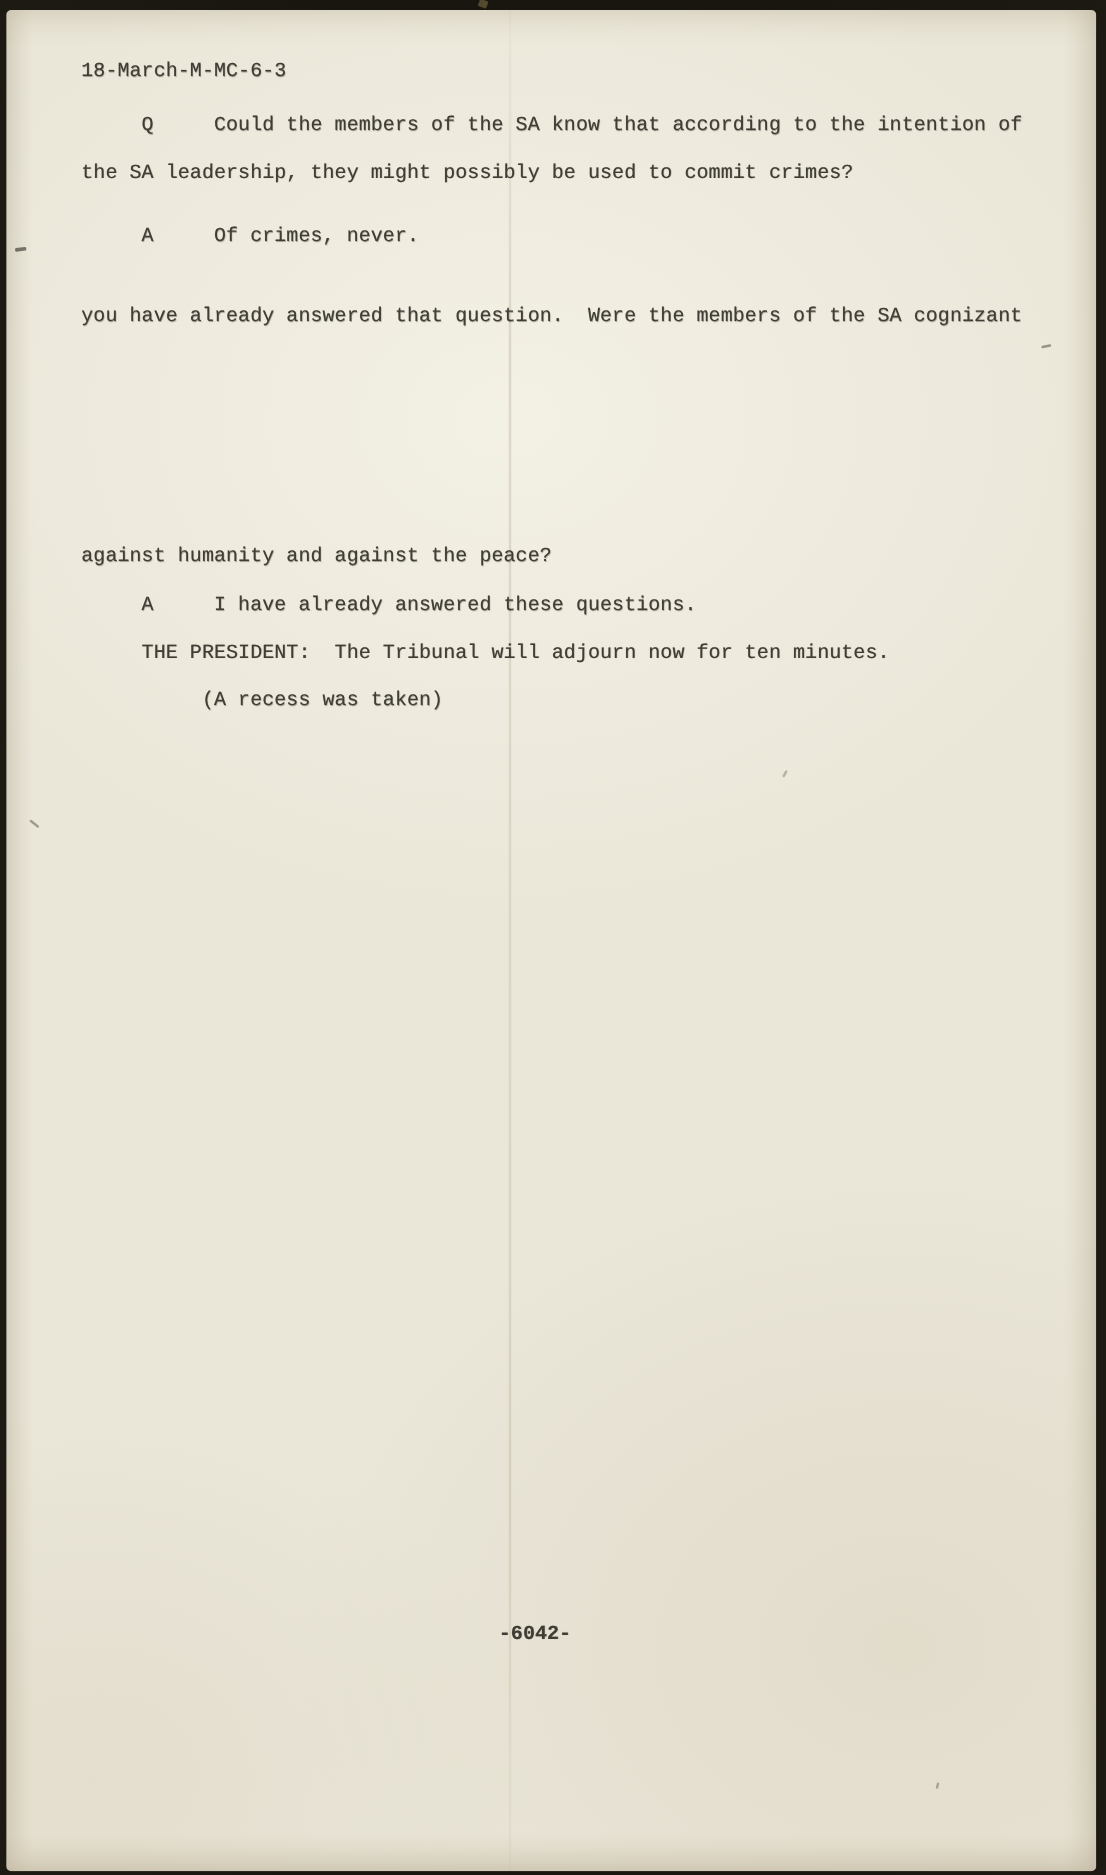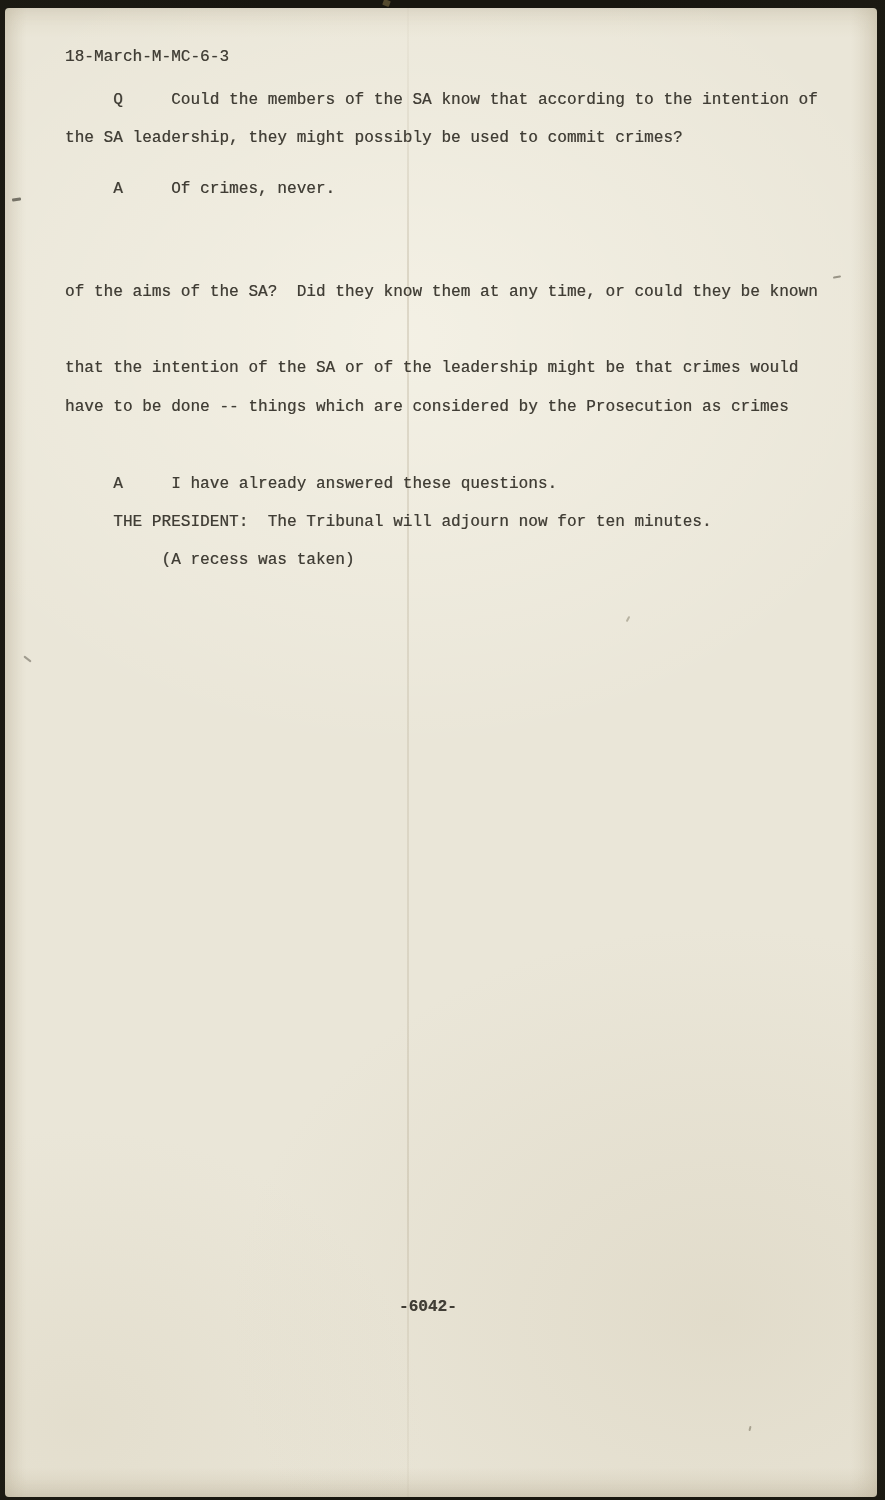--- a/index.html
+++ b/index.html
@@ -88,23 +88,22 @@
   <div class="mark mark-tick"></div>
   <div class="mark mark-speck"></div>
   <div class="mark mark-apostrophe"></div>
 
   <div class="text-layer">
     <div class="line" style="top:48px">18-March-M-MC-6-3</div>
 
     <div class="line" style="top:91px">     Q     Could the members of the SA know that according to the intention of</div>
     <div class="line" style="top:129px">the SA leadership, they might possibly be used to commit crimes?</div>
     <div class="line" style="top:180px">     A     Of crimes, never.</div>
-    <div class="line" style="top:283px">of the aims of the SA?  Did they know them at any time, or could they be known</div>
-    <div class="line" style="top:359px">that the intention of the SA or of the leadership might be that crimes would</div>
-    <div class="line" style="top:398px">have to be done -- things which are considered by the Prosecution as crimes</div>
+    <div class="line" style="top:244px">you have already answered that question.  Were the members of the SA cognizant</div>
+    <div class="line" style="top:436px">against humanity and against the peace?</div>
     <div class="line" style="top:475px">     A     I have already answered these questions.</div>
     <div class="line" style="top:513px">     THE PRESIDENT:  The Tribunal will adjourn now for ten minutes.</div>
     <div class="line" style="top:551px">          (A recess was taken)</div>
 
     <div class="line page-number" style="top:1298px">-6042-</div>
   </div>
 
 </div>
 
 </body></html>

